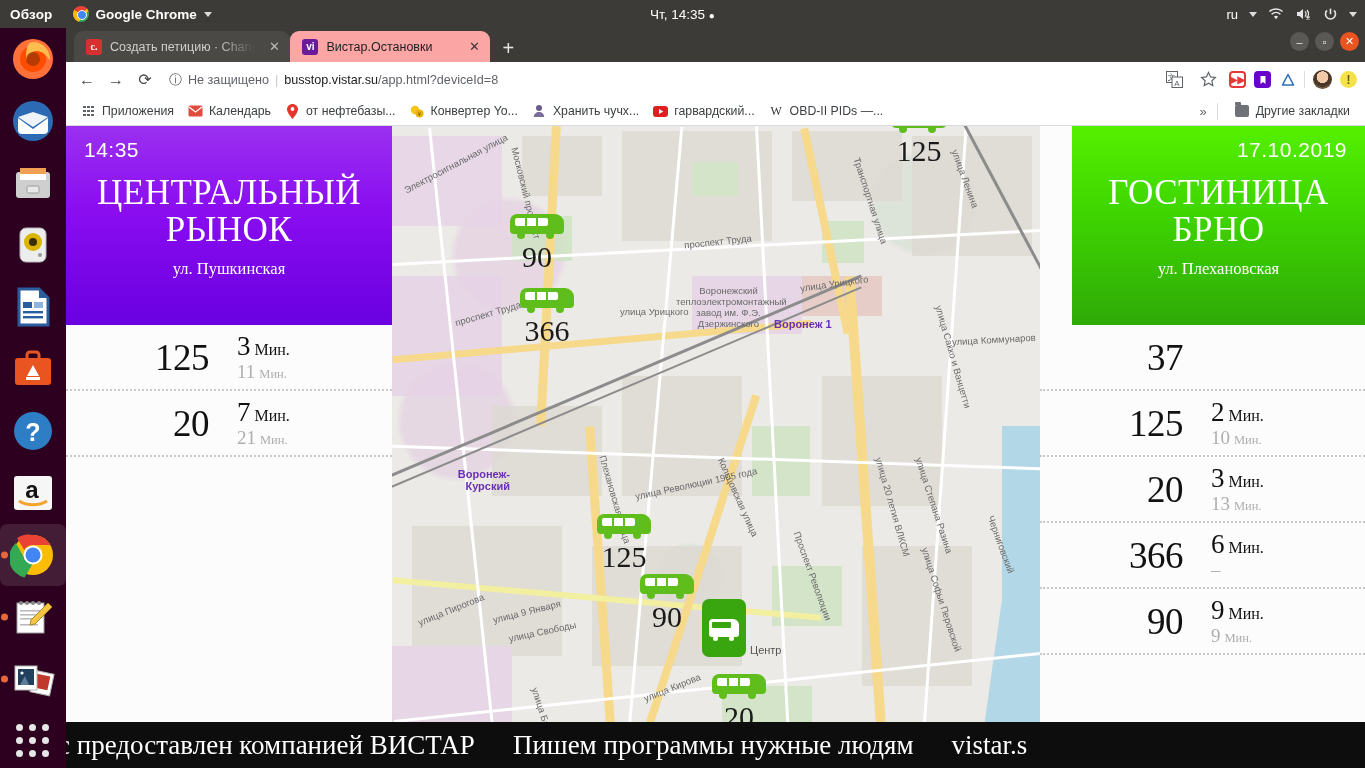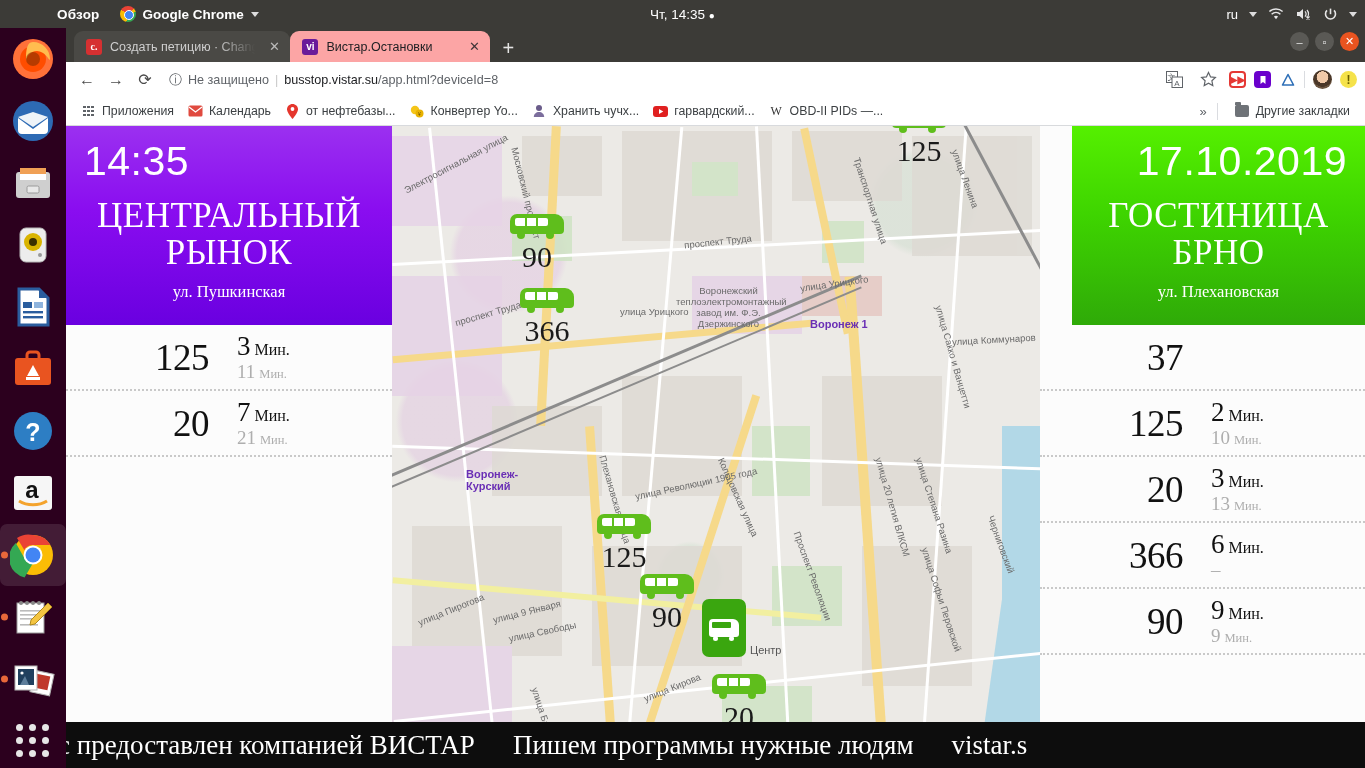--- a/index.html
+++ b/index.html
@@ -8,21 +8,21 @@
     font-family: "Liberation Sans", sans-serif;
     background: #2c001e;
   }
   #screen { position: relative; width: 1365px; height: 768px; }
 
   
   .topbar {
     position: absolute; left: 0; top: 0; width: 1365px; height: 28px;
     background: #3c3b37; color: #ffffff;
     display: flex; align-items: center;
-    font-size: 13.5px; z-index: 40; padding-left: 47px;
+    font-size: 13.5px; z-index: 40;
   }
   .topbar .tb-left { display: flex; align-items: center; }
   .tb-overview { padding: 0 12px 0 10px; font-weight: bold; letter-spacing: .2px; }
   .tb-app { display: flex; align-items: center; gap: 7px; padding: 0 8px; font-weight: bold; }
   .chrome-mini {
     width: 16px; height: 16px; border-radius: 50%;
     background:
       conic-gradient(from -58deg, #ea4335 0deg 104deg, #fbbc05 104deg 135deg, #34a853 135deg 250deg, #fbbc05 250deg 360deg);
     position: relative;
   }
@@ -137,21 +137,21 @@
   .page { position: relative; height: 642px; background: #fff; display: flex; }
 
   .panel { width: 326px; flex: 0 0 326px; background: #fcfcfc; display: flex; flex-direction: column; }
   .panel.right { width: 325px; flex: 0 0 325px; }
   .panel-head {
     height: 199px; padding: 12px 18px 14px 18px; color: #fff;
     display: flex; flex-direction: column; text-align: center;
   }
   .panel.left .panel-head { background: linear-gradient(to bottom, #9b30f0 0%, #8a0df0 42%, #6a00e0 100%); }
   .panel.right .panel-head { background: linear-gradient(to bottom, #55f000 0%, #3ed400 45%, #2faa08 100%); margin-left: 32px; }
-  .panel-clock { font-size: 41px; font-weight: 500; letter-spacing: .5px; }
+  .panel-clock { font-size: 21px; font-weight: 500; letter-spacing: .5px; }
   .panel.left .panel-clock { text-align: left; }
   .panel.right .panel-clock { text-align: right; }
   .panel-name {
     font-family: "Liberation Serif", serif; font-size: 35px; line-height: 1.06;
     margin-top: 12px; letter-spacing: .5px;
   }
   .panel-street { font-family: "Liberation Serif", serif; font-size: 16.5px; margin-top: 11px; }
 
   .rows { flex: 1 1 auto; }
   .row {
@@ -189,21 +189,21 @@
   .blk.r { background: #e6c9c3; }
   .road { position: absolute; background: #ffffff; }
   .road.major { background: #f6d98a; }
   .road.yellowish { background: #f2efa0; }
   .rail { position: absolute; background: #8c8c8c; }
   .water { position: absolute; background: #a9d6e8; }
   .mlabel {
     position: absolute; font-size: 9.5px; color: #6a6a6a; white-space: nowrap;
     font-family: "Liberation Sans", sans-serif;
   }
-  .mlabel.station { color: #6a2fb5; font-weight: bold; font-size: 11px; text-align: left; margin-left: 36px; }
+  .mlabel.station { color: #6a2fb5; font-weight: bold; font-size: 11px; text-align: right; }
   .mlabel.place { color: #555; font-size: 11px; }
 
   .bus-marker { position: absolute; display: flex; flex-direction: column; align-items: center; }
   .bus-icon { width: 54px; height: 26px; position: relative; }
   .bus-body { position: absolute; left: 0; top: 0; width: 54px; height: 20px; background: #5fbe1c; border-radius: 7px 9px 4px 4px; }
   .bus-win { position: absolute; left: 5px; top: 4px; width: 33px; height: 8px; background: #fff; border-radius: 2px; }
   .bus-win::after { content: ""; position: absolute; left: 10px; top: 0; width: 2px; height: 8px; background: #5fbe1c; box-shadow: 11px 0 0 #5fbe1c; }
   .bus-wheel { position: absolute; top: 17px; width: 8px; height: 8px; border-radius: 50%; background: #5fbe1c; }
   .bus-wheel.w1 { left: 7px; }
   .bus-wheel.w2 { left: 36px; }

